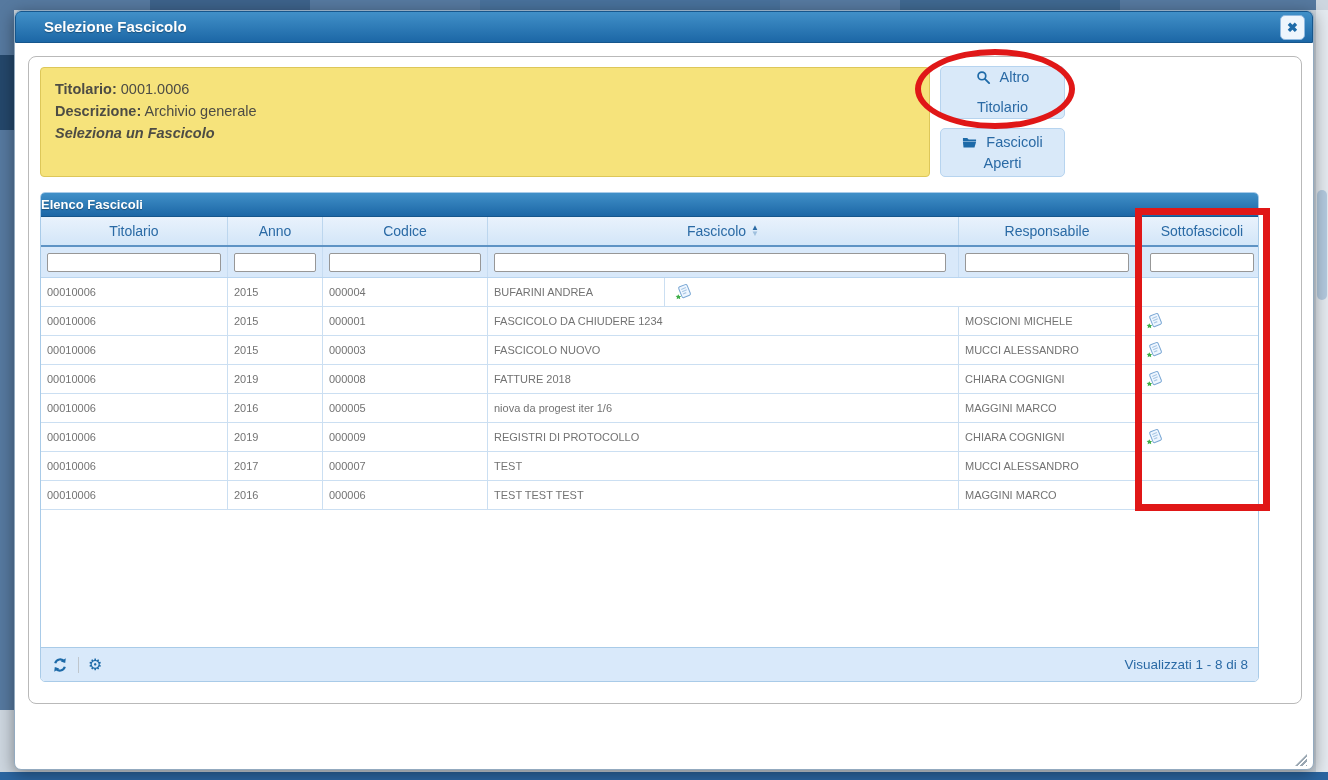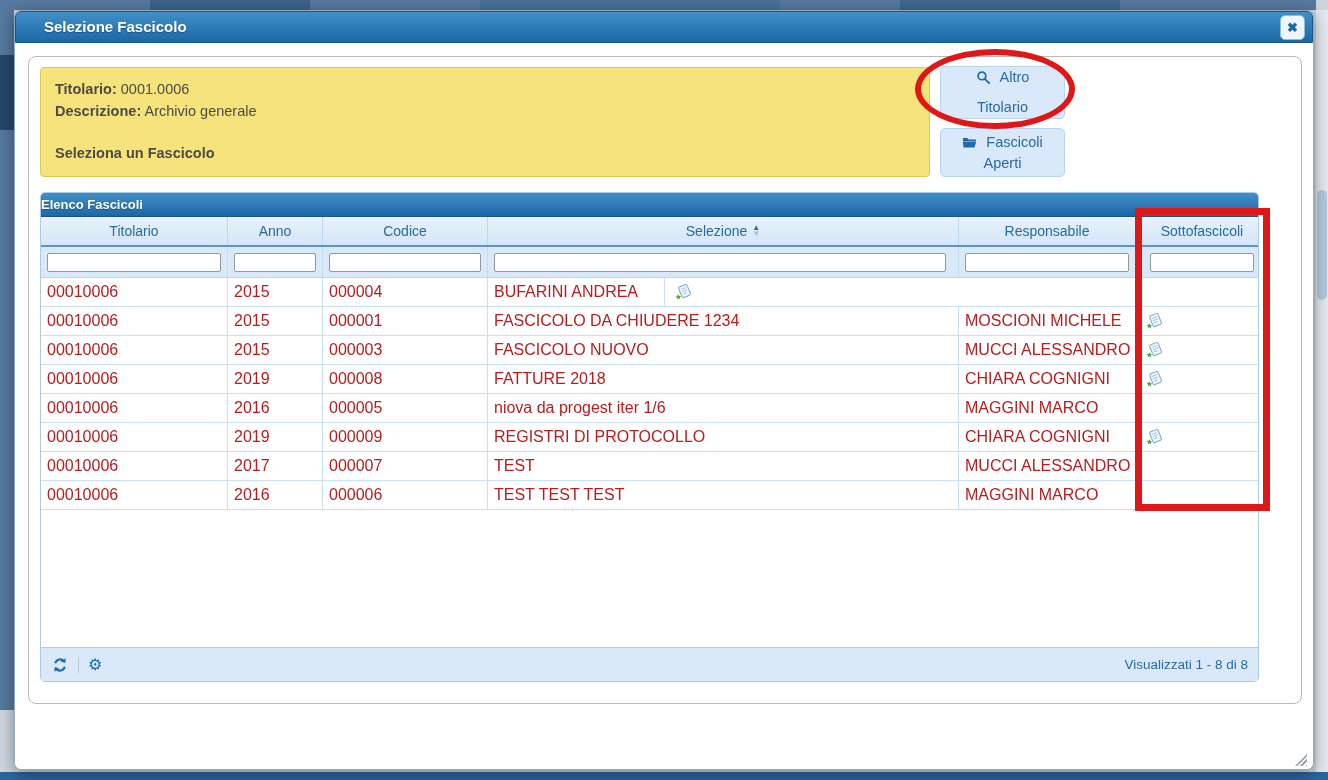--- a/index.html
+++ b/index.html
@@ -50,21 +50,21 @@
     background:#fff; border:1px solid #b9b9b9; border-radius:8px;
   }
 
   
   .info-box {
     position:absolute; left:11px; top:10px; width:890px; height:110px;
     background:#f6e37b; border:1px solid #ddc759; border-radius:4px;
     padding:10px 14px; color:#4d4c44; font-size:14.5px; line-height:22px;
   }
   .info-box .b { font-weight:bold; }
-  .info-box .prompt { margin-top:20px; font-weight:bold; }
+  .info-box .prompt { font-weight:bold;font-style:italic; }
 
   
   .side-buttons { position:absolute; left:911px; top:9px; width:125px; }
   .side-btn {
     display:flex; flex-direction:column; align-items:center; justify-content:center;
     width:125px; background:#d9e9f9; border:1px solid #b7d4ef; border-radius:5px;
     color:#2a6aa5; font-size:14.5px; line-height:21px; cursor:pointer;
     font-family:"Liberation Sans", sans-serif;
   }
   .side-btn .line1 { display:flex; align-items:center; gap:9px; }
@@ -116,21 +116,21 @@
   .grid-filter input {
     width:100%; height:19px; border:1px solid #979797; border-radius:2px;
     font-size:12px; padding:0 3px; background:#fff;
   }
   .grid-filter .fc3 input { width:452px; }
   .grid-filter .fc5 input { width:104px; margin-left:4px; }
 
   .grid-body { height:369px; background:#fff; overflow:hidden; }
   .grow { display:flex; height:29px; border-bottom:1px solid #cbdff2; cursor:pointer; }
   .grow .c {
-    font-size:16px; color:#b91c1c; line-height:28px; padding-left:6px;
+    font-size:11px; color:#737373; line-height:28px; padding-left:6px;
     border-right:1px solid #cbdff2; white-space:nowrap; overflow:hidden;
   }
   .grow .c:last-child { border-right:none; }
   .c0 { width:187px; } .c1 { width:95px; } .c2 { width:165px; }
   .c3 { width:471px; } .c4 { width:177px; } .c5 { width:122px; padding-left:10px !important; }
   .subico { display:inline-block; width:18px; height:18px; margin-top:5px; cursor:pointer; }
 
   .grid-pager {
     display:flex; align-items:center; height:34px;
     background:#d9e9fa; border-top:1px solid #a9cbe8; border-radius:0 0 4px 4px;
@@ -218,21 +218,21 @@
           <div class="hc c0">
               <span>Titolario</span>
             </div>
           <div class="hc c1">
               <span>Anno</span>
             </div>
           <div class="hc c2">
               <span>Codice</span>
             </div>
           <div class="hc c3">
-            <span>Selezione</span>
+            <span>Fascicolo</span>
             <span class="sort-ico">
               <span class="up">▲</span>
               <span class="down">▼</span>
             </span>
           </div>
           <div class="hc c4">
               <span>Responsabile</span>
             </div>
           <div class="hc c5">
               <span>Sottofascicoli</span>

